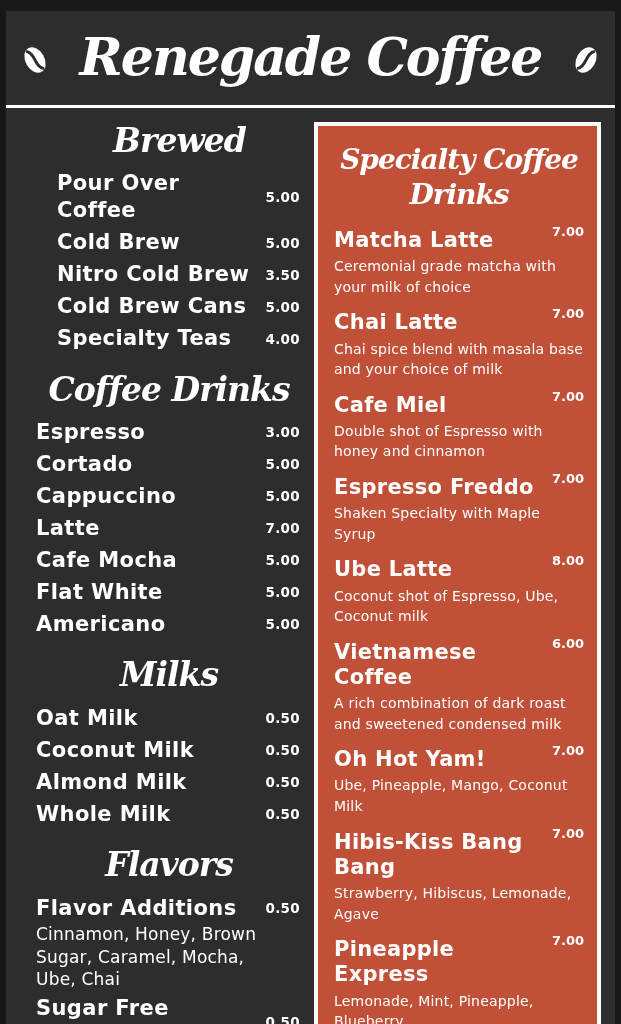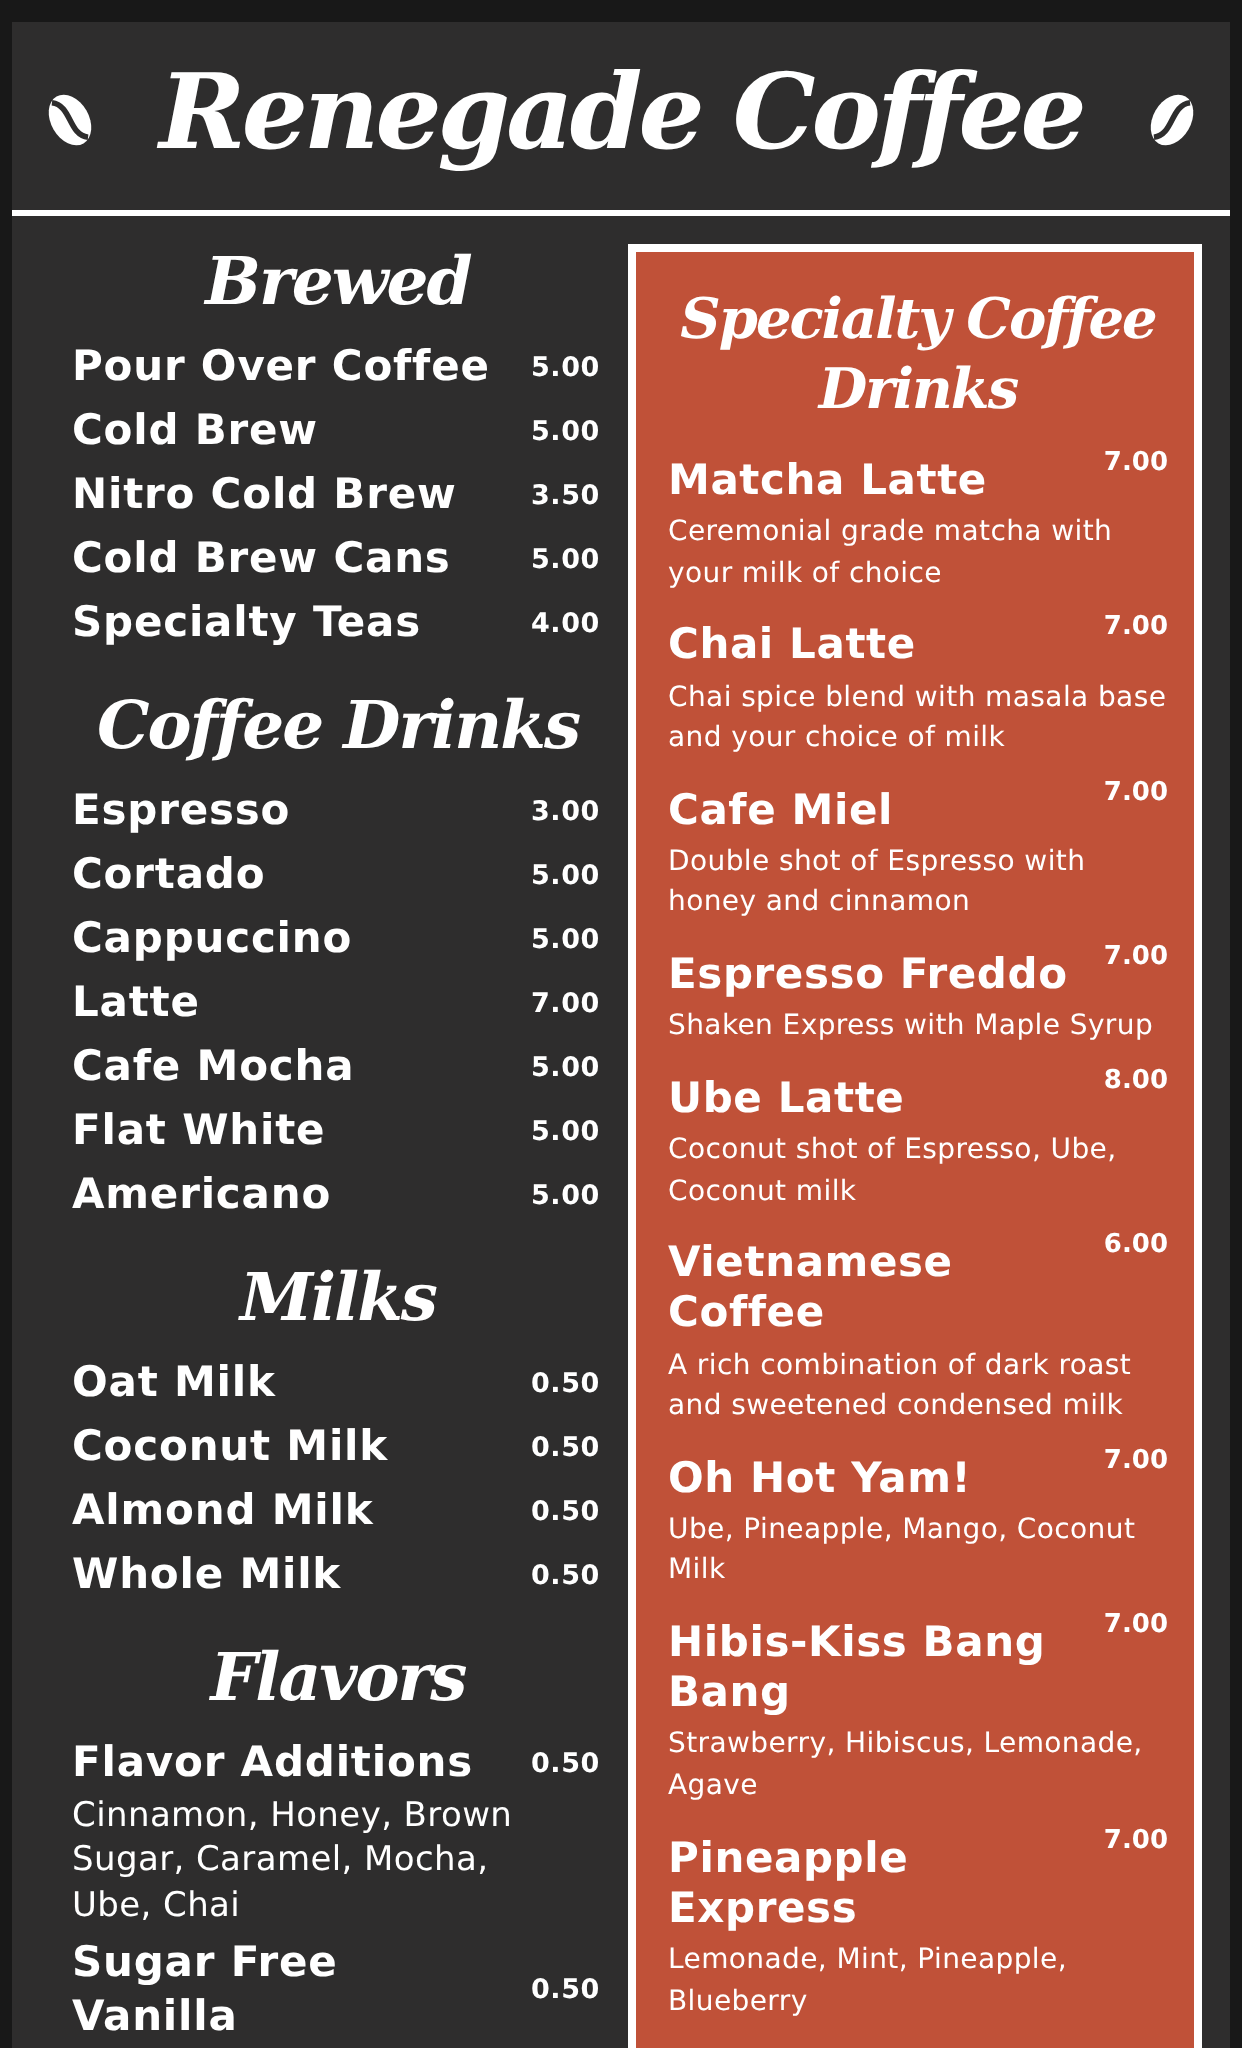--- a/index.html
+++ b/index.html
@@ -43,21 +43,21 @@
   
   .content {
     display: flex;
     align-items: flex-start;
     padding: 12px 14px 0 30px;
   }
   .left-col { width: 266px; flex-shrink: 0; }
 
   
   .menu-section { margin-top: 18px; }
-  .menu-section:first-child { margin-top: 2px; }
+  .menu-section:first-child { margin-top: 2px; margin-left: 21px; }
   .section-heading {
     margin: 0 0 10px 0;
     text-align: center;
     font-family: "DejaVu Serif", serif;
     font-style: italic;
     font-weight: 700;
     font-size: 33px;
     letter-spacing: -1px;
     line-height: 1.15;
   }
@@ -357,21 +357,21 @@
       <span class="spec-price">7.00</span>
     </div>
     <p class="spec-desc">Double shot of Espresso with honey and cinnamon</p>
   </div>
 
   <div class="spec-item">
     <div class="spec-line">
       <span class="spec-name">Espresso Freddo</span>
       <span class="spec-price">7.00</span>
     </div>
-    <p class="spec-desc">Shaken Express with Maple Syrup</p>
+    <p class="spec-desc">Shaken Specialty with Maple Syrup</p>
   </div>
 
   <div class="spec-item">
     <div class="spec-line">
       <span class="spec-name">Ube Latte</span>
       <span class="spec-price">8.00</span>
     </div>
     <p class="spec-desc">Coconut shot of Espresso, Ube, Coconut milk</p>
   </div>
 

